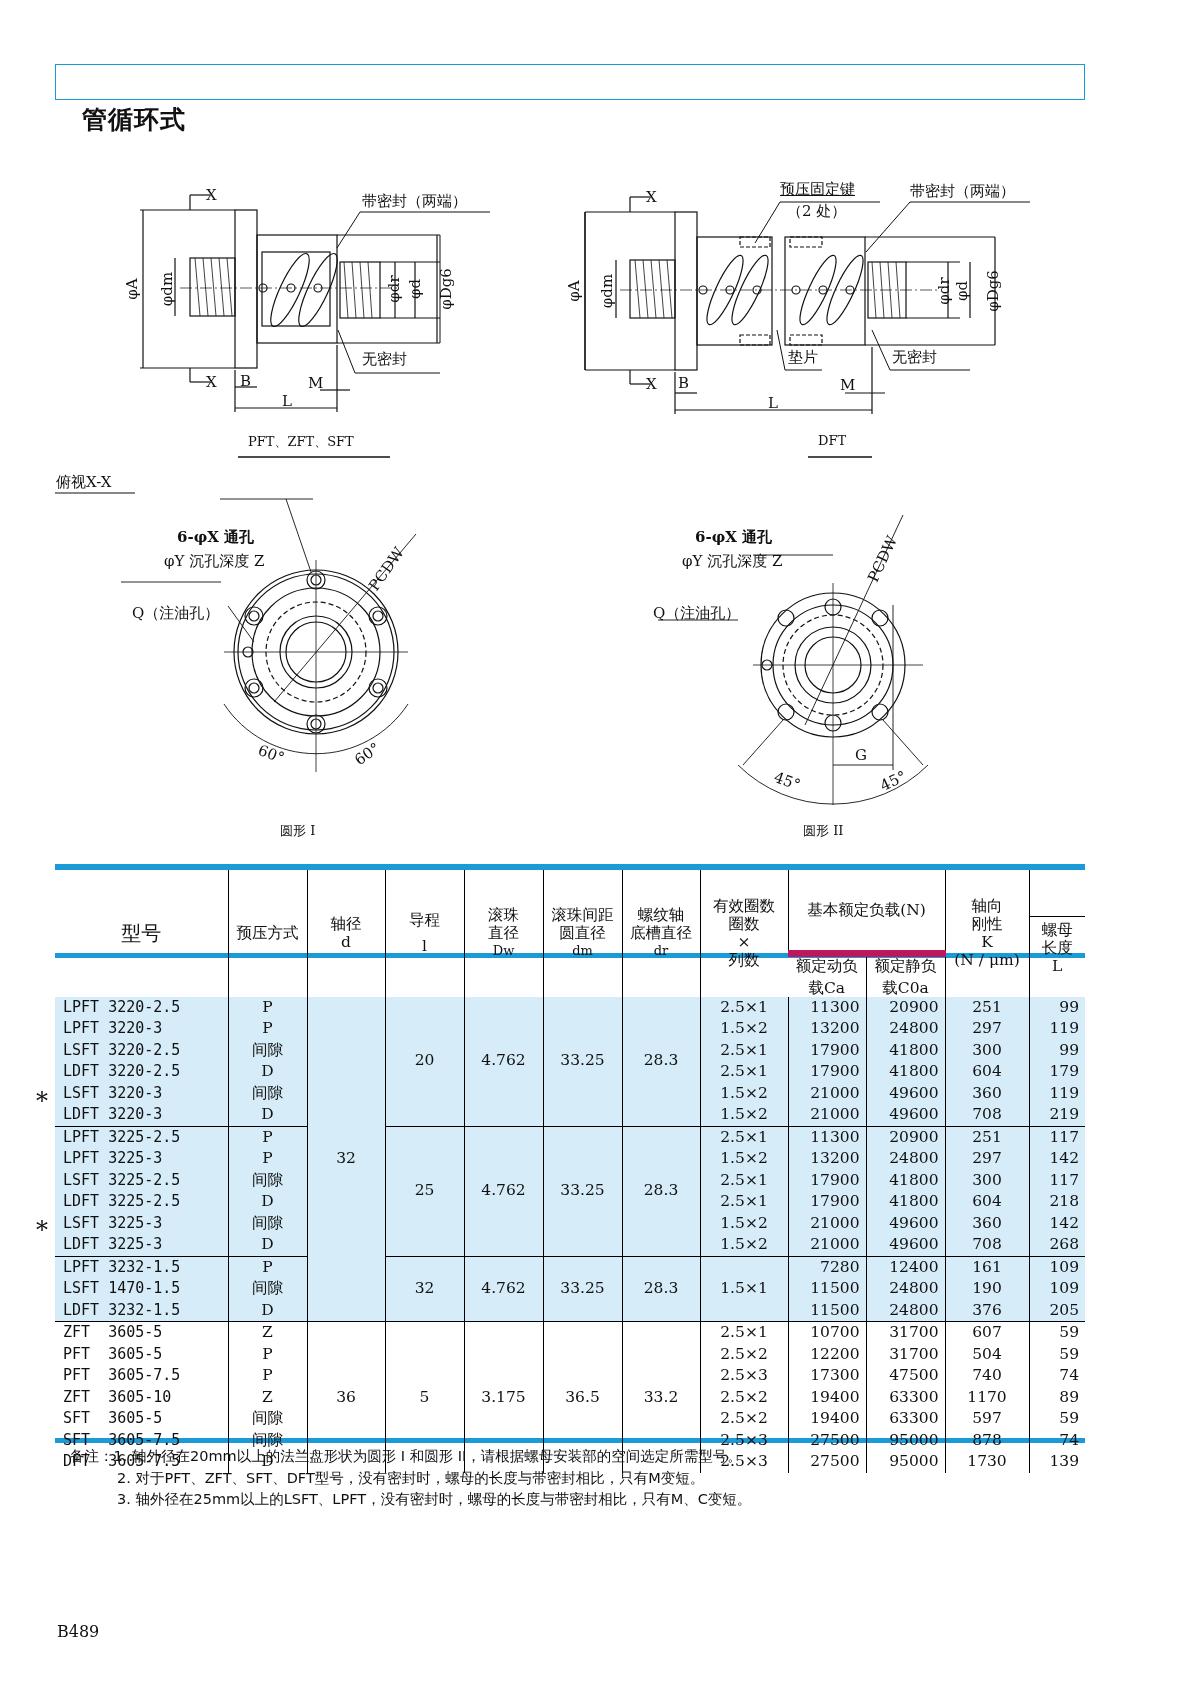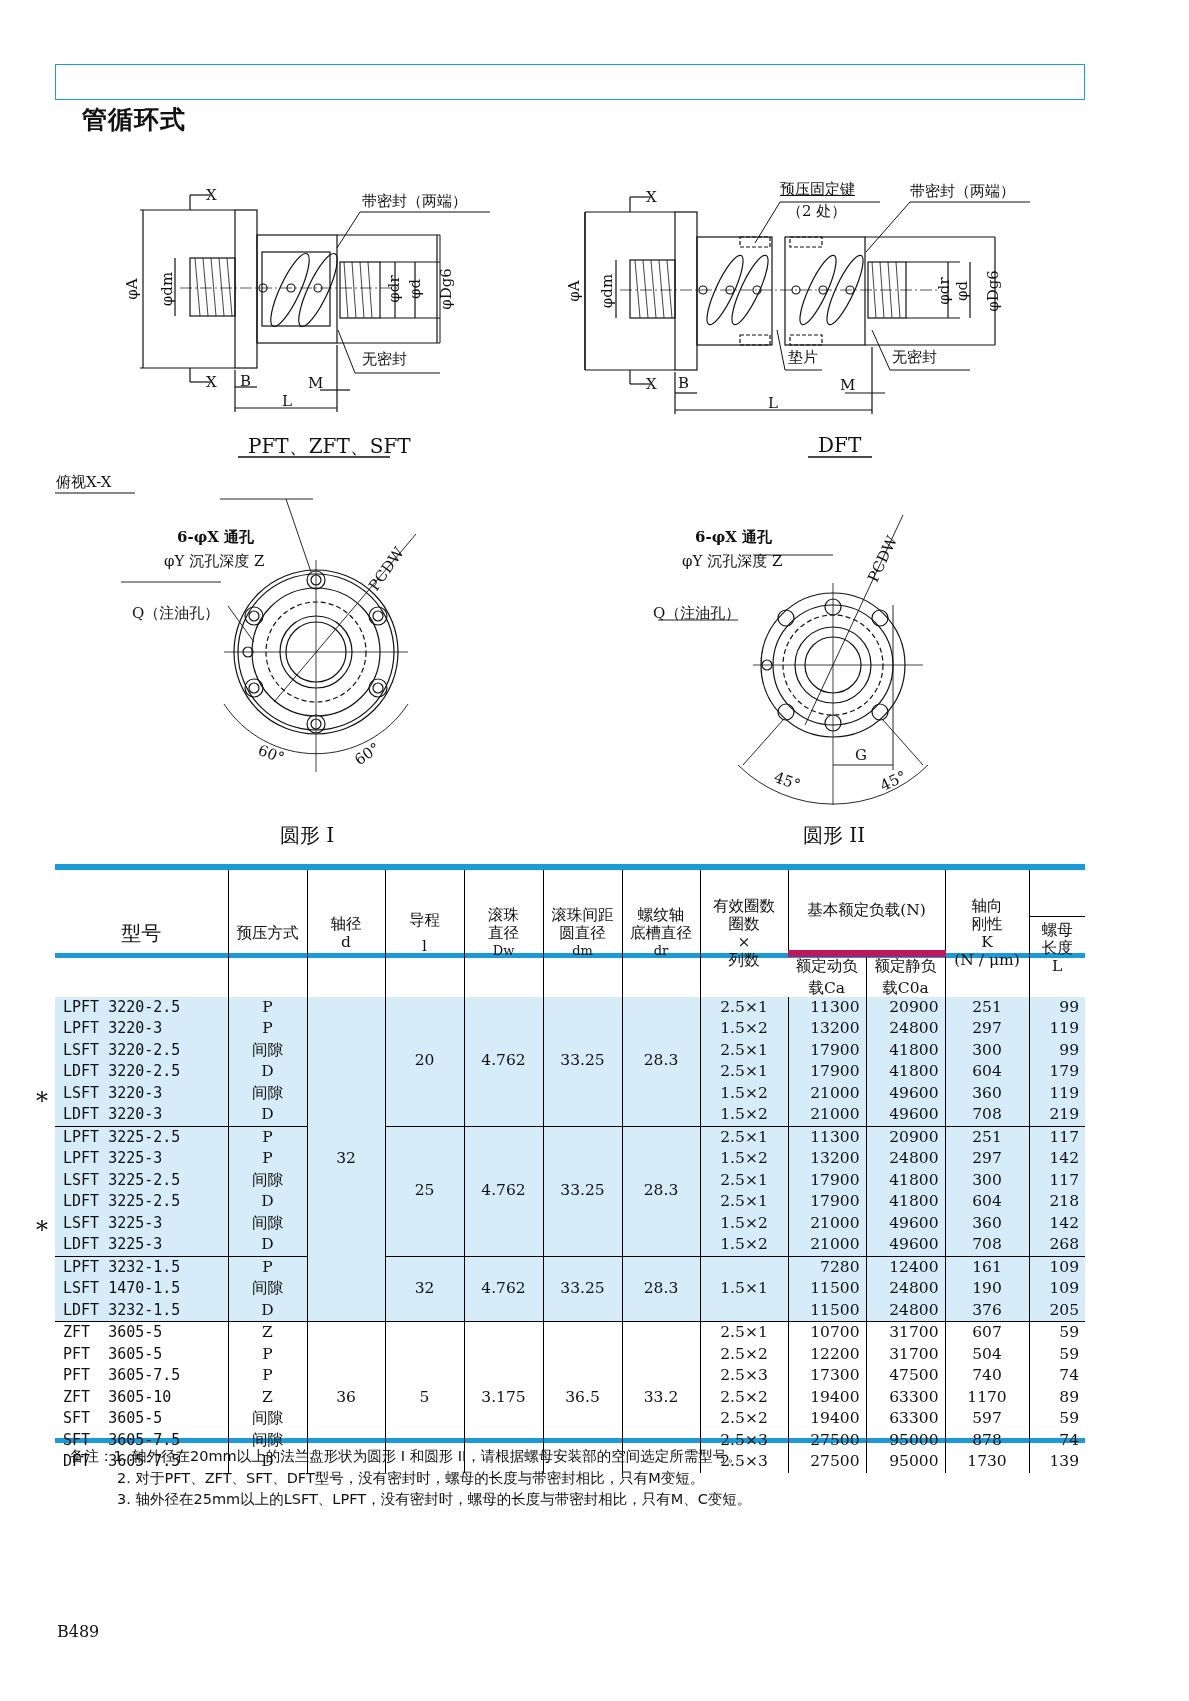--- a/index.html
+++ b/index.html
@@ -1,21 +1,21 @@
 <!DOCTYPE html>
 <html><head>
 <meta charset="utf-8">
 <style>
   html, body { margin:0; padding:0; background:#fff; }
   body { width:1189px; height:1701px; position:relative; font-family:"DejaVu Serif","Liberation Serif",serif; color:#111; overflow:hidden; }
   .title-box { position:absolute; left:55px; top:64px; width:1030px; height:36px; border:1.5px solid #1a9ad6; box-sizing:border-box; }
   .title-box span { position:absolute; left:26px; top:2px; font-family:"DejaVu Sans",sans-serif; font-weight:bold; font-size:25px; letter-spacing:1px;margin-top:36px; }
   svg.draw { position:absolute; left:0; top:0; }
   .lbl { position:absolute; font-size:15px; white-space:nowrap; }
-  .cap { position:absolute; font-size:20px; white-space:nowrap; }
+  .cap { position:absolute; font-size:13px; white-space:nowrap; }
   table.spec { position:absolute; left:55px; top:864px; width:1030px; border-collapse:collapse; font-family:"DejaVu Serif",serif; font-size:15.5px; }
   table.spec td, table.spec th { border-left:1px solid #000; padding:0; text-align:center; font-weight:normal; vertical-align:middle; }
   table.spec tr > *:first-child { border-left:none; }
   table.spec thead th { height:22px; line-height:18px; }
   .topbar { position:absolute; left:55px; width:1030px; height:6px; background:#1a9ad6; }
   table.spec tbody td { line-height:21.5px; }
   .blue td { background:#d6ecf8; }
   .grp-sep td { border-top:1px solid #000; }
   .model { text-align:left !important; padding-left:8px !important; white-space:pre; font-family:"DejaVu Sans Mono","Liberation Mono",monospace; font-size:15px; }
   .num-r { text-align:right !important; padding-right:6px !important; }

